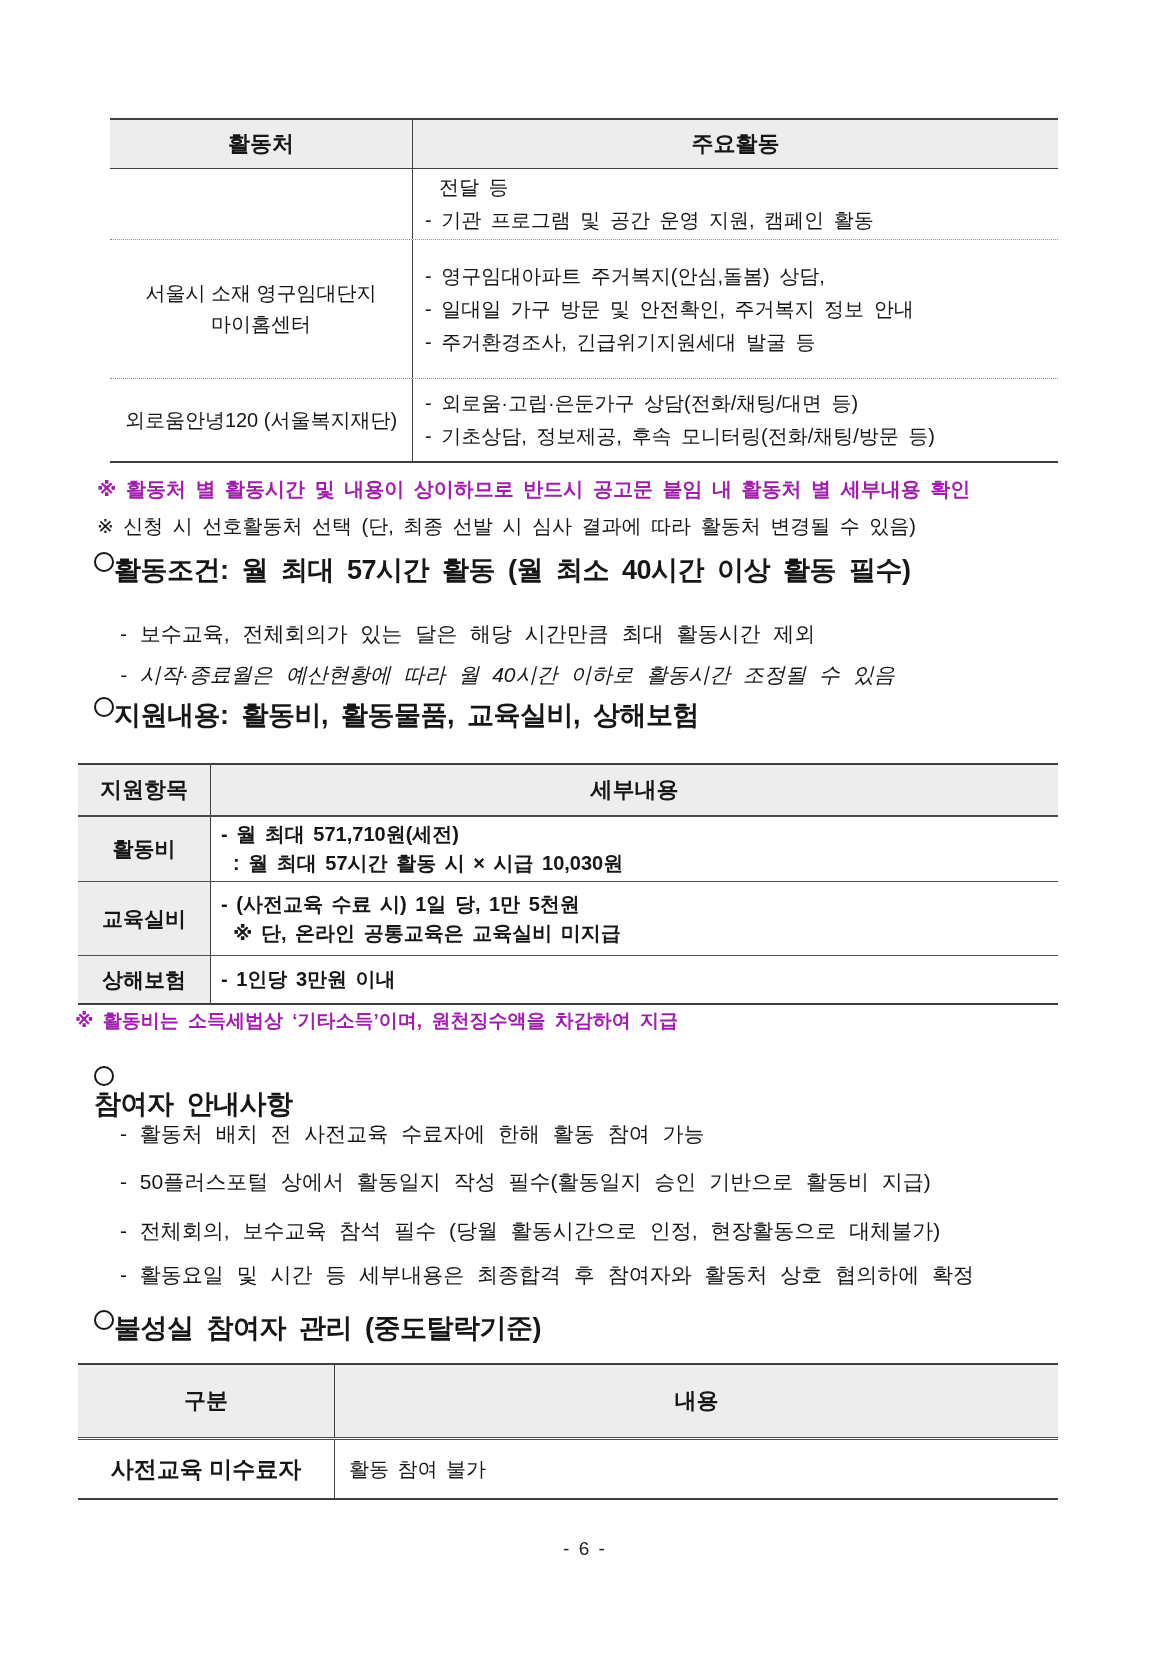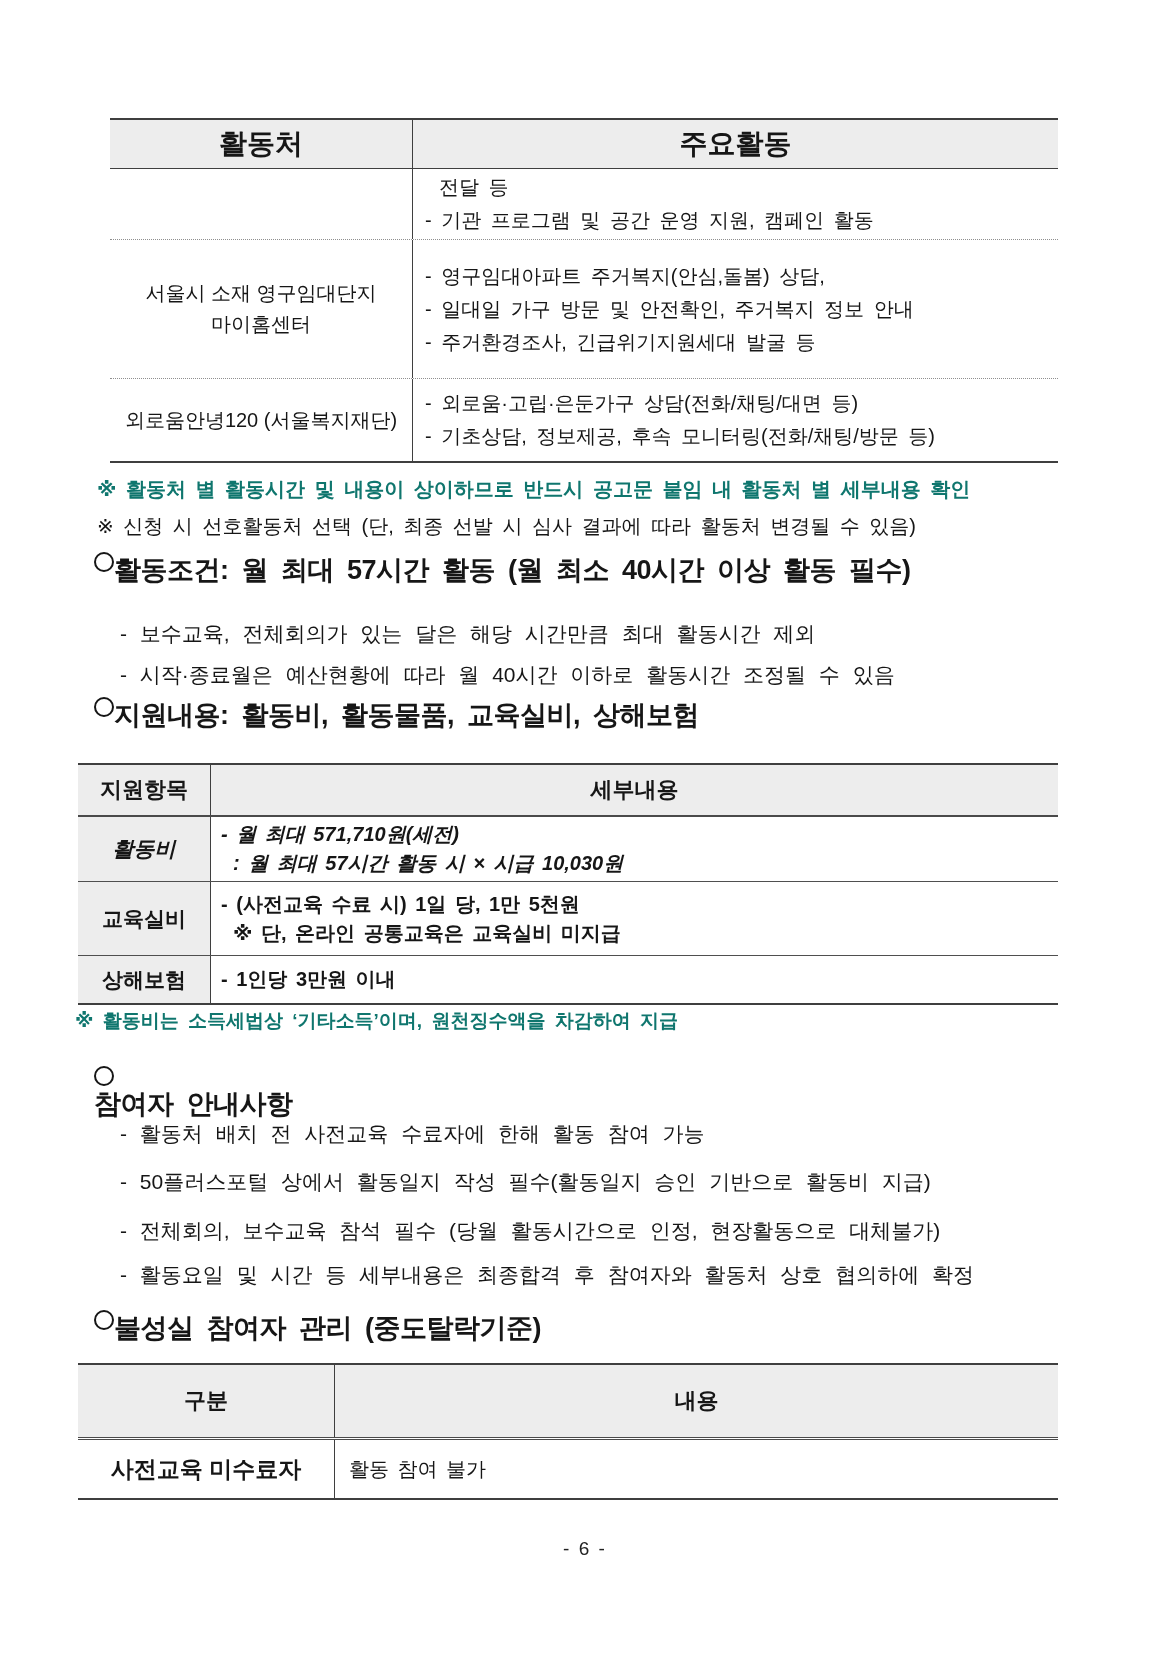--- a/index.html
+++ b/index.html
@@ -24,37 +24,37 @@
     font-weight:bold;
     text-align:center;
     display:flex; align-items:center; justify-content:center;
   }
   .cell-left-border { border-right:1px solid #3f3f3f; }
 
   
   .table1 { top:118px; left:110px; width:948px; }
   .table1 .t-row { grid-template-columns:303px 645px; }
   .table1 .t-head { border-bottom:1px solid #3f3f3f; }
-  .table1 .head-cell { font-size:28px; height:48px; }
+  .table1 .head-cell { font-size:22px; height:48px; }
   .table1 .place-cell {
     display:flex; flex-direction:column; justify-content:center; align-items:center;
     text-align:center; font-size:20px; line-height:31px; padding:4px 6px;
   }
   .table1 .act-cell { font-size:20px; line-height:33px; padding:2px 4px 2px 12px; word-spacing:4px; }
   .table1 .rowA { min-height:70px; }
   .table1 .rowB { min-height:139px; border-top:1px dotted #8f8f8f; }
   .table1 .rowC { min-height:83px; border-top:1px dotted #8f8f8f; }
   .table1 .rowA .act-cell, .table1 .rowB .act-cell, .table1 .rowC .act-cell {
     display:flex; flex-direction:column; justify-content:center;
   }
   .indent-sm { padding-left:14px; }
 
   
   .note { font-size:20px; word-spacing:4px; white-space:nowrap; }
-  .note-blue { color:#0f766e; font-weight:bold; }
+  .note-blue { color:#a21caf; font-weight:bold; }
   .note1 { top:476px; left:97px; }
   .note2 { top:513px; left:97px; }
   .note3 { top:1008px; left:75px; font-size:19px; }
 
   
   .sec-heading {
     display:flex; align-items:flex-start; 
     font-size:27px; font-weight:bold; letter-spacing:-0.5px; word-spacing:6px;
     white-space:nowrap;
   }
@@ -62,41 +62,41 @@
     width:20px; height:20px; border:2px solid #161616; border-radius:50%;
     flex:0 0 auto;
   }
   .h-conditions { top:552px; left:94px; }
   .h-support    { top:697px; left:94px; }
   .h-participant{ top:1066px; left:94px;flex-direction:column; }
   .h-manage     { top:1310px; left:94px; }
 
   .sub-item { font-size:21px; word-spacing:7px; white-space:nowrap; }
   .it-c1 { top:620px;  left:120px; }
-  .it-c2 { top:661px;  left:120px; }
+  .it-c2 { top:661px;  left:120px;font-style:italic; }
   .it-p1 { top:1120px; left:120px; }
   .it-p2 { top:1168px; left:120px; }
   .it-p3 { top:1217px; left:120px; }
   .it-p4 { top:1261px; left:120px; }
 
   
   .table2 { top:763px; left:78px; width:980px; }
   .table2 .t-row { grid-template-columns:133px 847px; }
   .table2 .t-head { border-bottom:2px solid #4a4a4a; }
   .table2 .head-cell { font-size:22px; height:50px; }
   .table2 .label-cell {
     background:#ededed; font-weight:bold; font-size:21px;
     display:flex; align-items:center; justify-content:center; text-align:center;
   }
   .table2 .detail-cell {
     font-size:20px; font-weight:bold; line-height:29px;
     padding:3px 4px 3px 10px; word-spacing:3px;
     display:flex; flex-direction:column; justify-content:center;
   }
-  .table2 .row1 { min-height:63px;font-style:italic; }
+  .table2 .row1 { min-height:63px; }
   .table2 .row2 { min-height:74px; border-top:1.5px solid #4f4f4f; }
   .table2 .row3 { min-height:48px; border-top:1.5px solid #4f4f4f; }
   .indent-md { padding-left:12px; }
 
   
   .table3 { top:1363px; left:78px; width:980px; }
   .table3 .t-row { grid-template-columns:257px 723px; }
   .table3 .t-head { border-bottom:3px double #4a4a4a; }
   .table3 .head-cell { font-size:22px; height:72px; }
   .table3 .label-cell {

